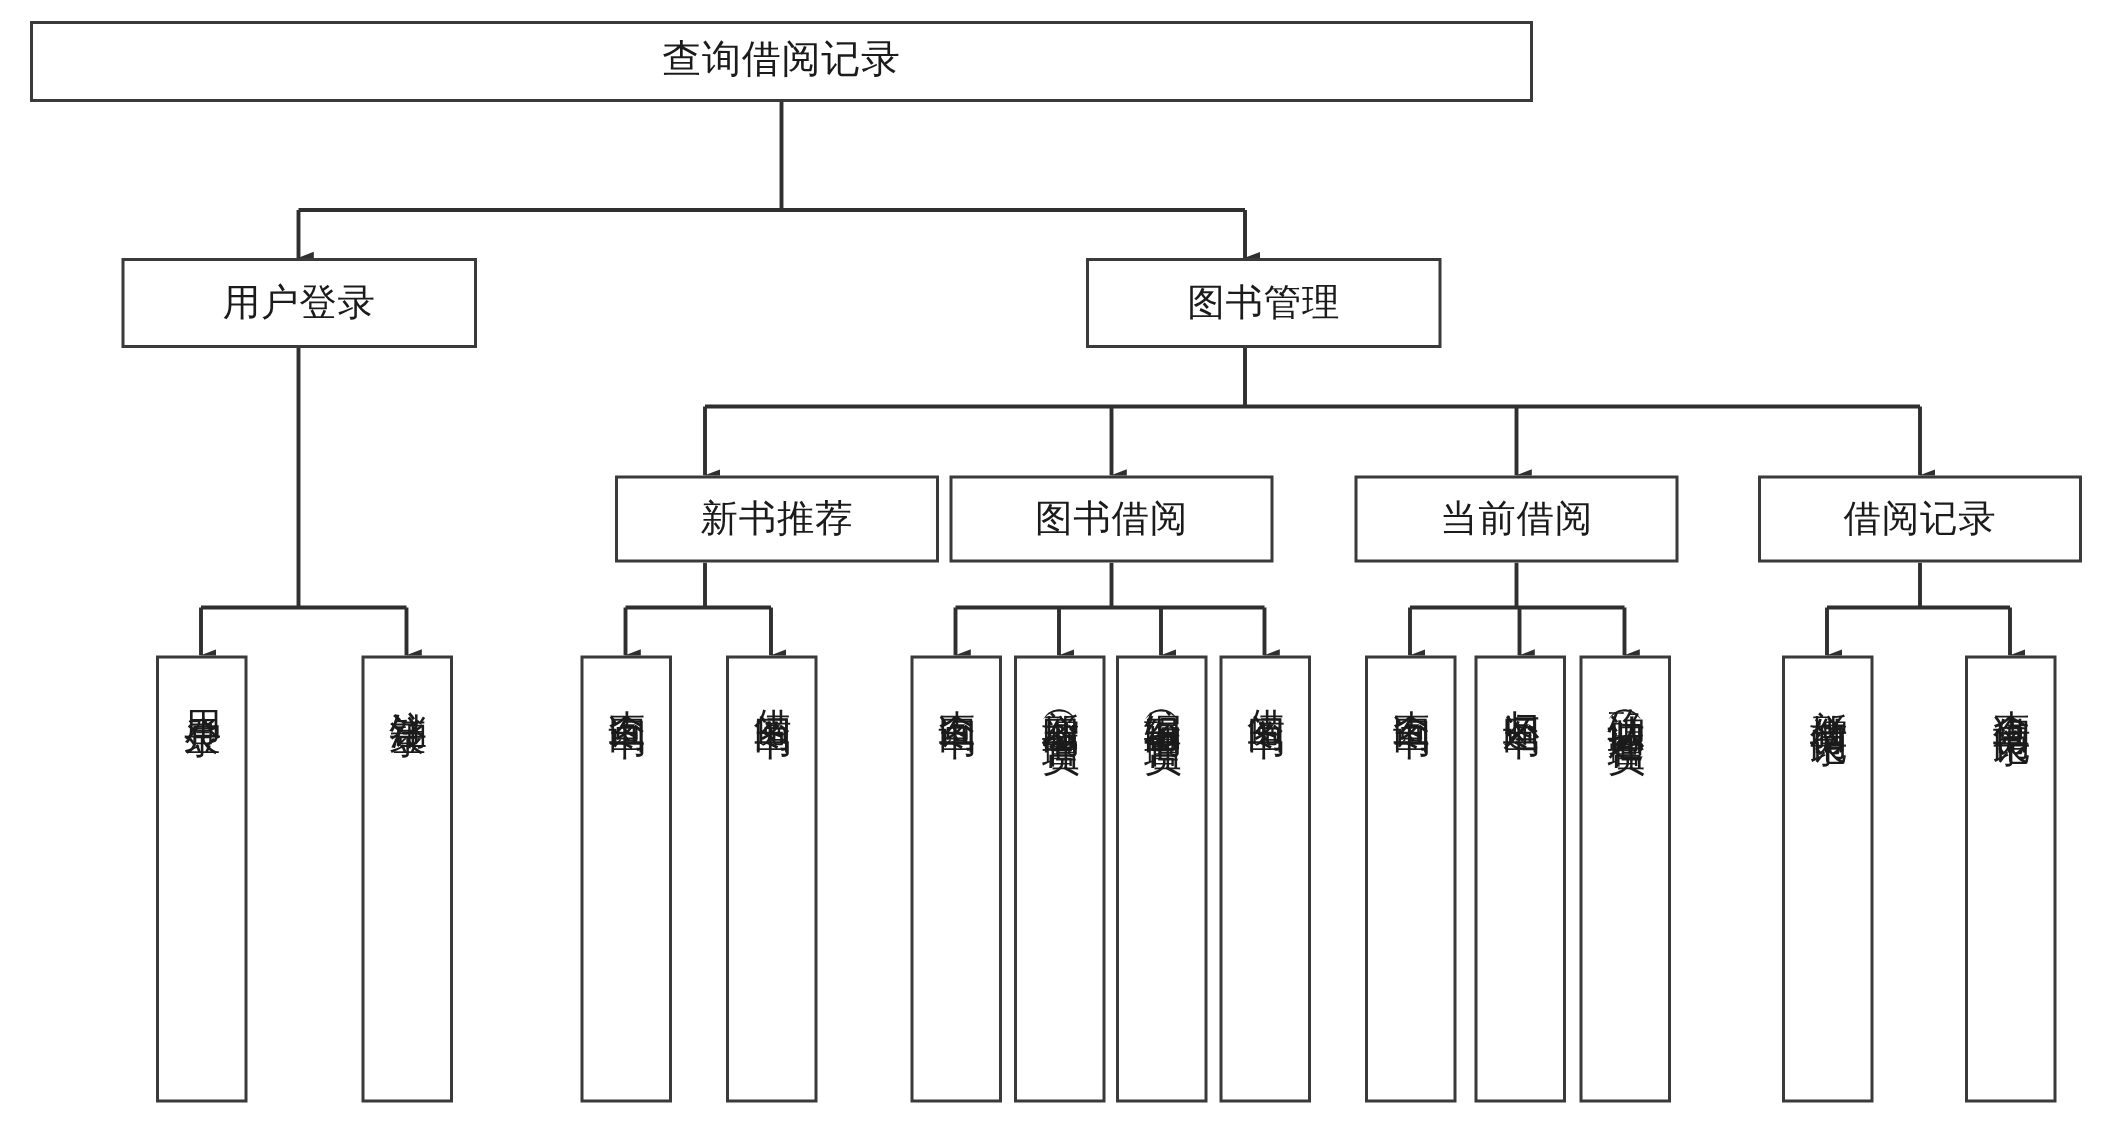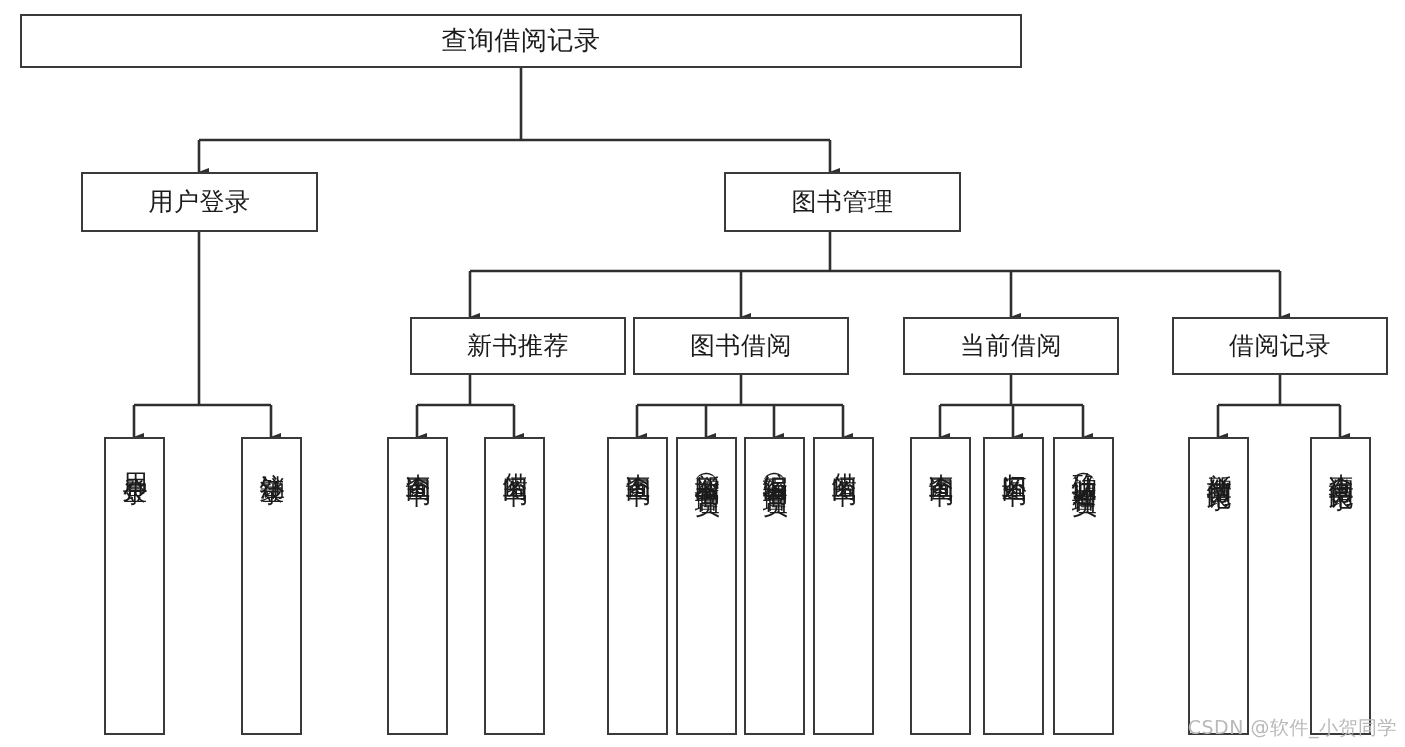--- a/index.html
+++ b/index.html
@@ -180,15 +180,14 @@
         <span class="node-label">确认归还（管理员）</span>
       </div>
       <div class="node vertical" style="left: 1188px; top: 437px; width: 61px; height: 298px;">
         <span class="node-label">新增借阅记录</span>
       </div>
       <div class="node vertical" style="left: 1310px; top: 437px; width: 61px; height: 298px;">
         <span class="node-label">查询借阅记录</span>
       </div>
     </div>
 
-  <div id="watermark">CSDN @软件_小贺同学</div>
 
 </div>
 
 </body></html>

